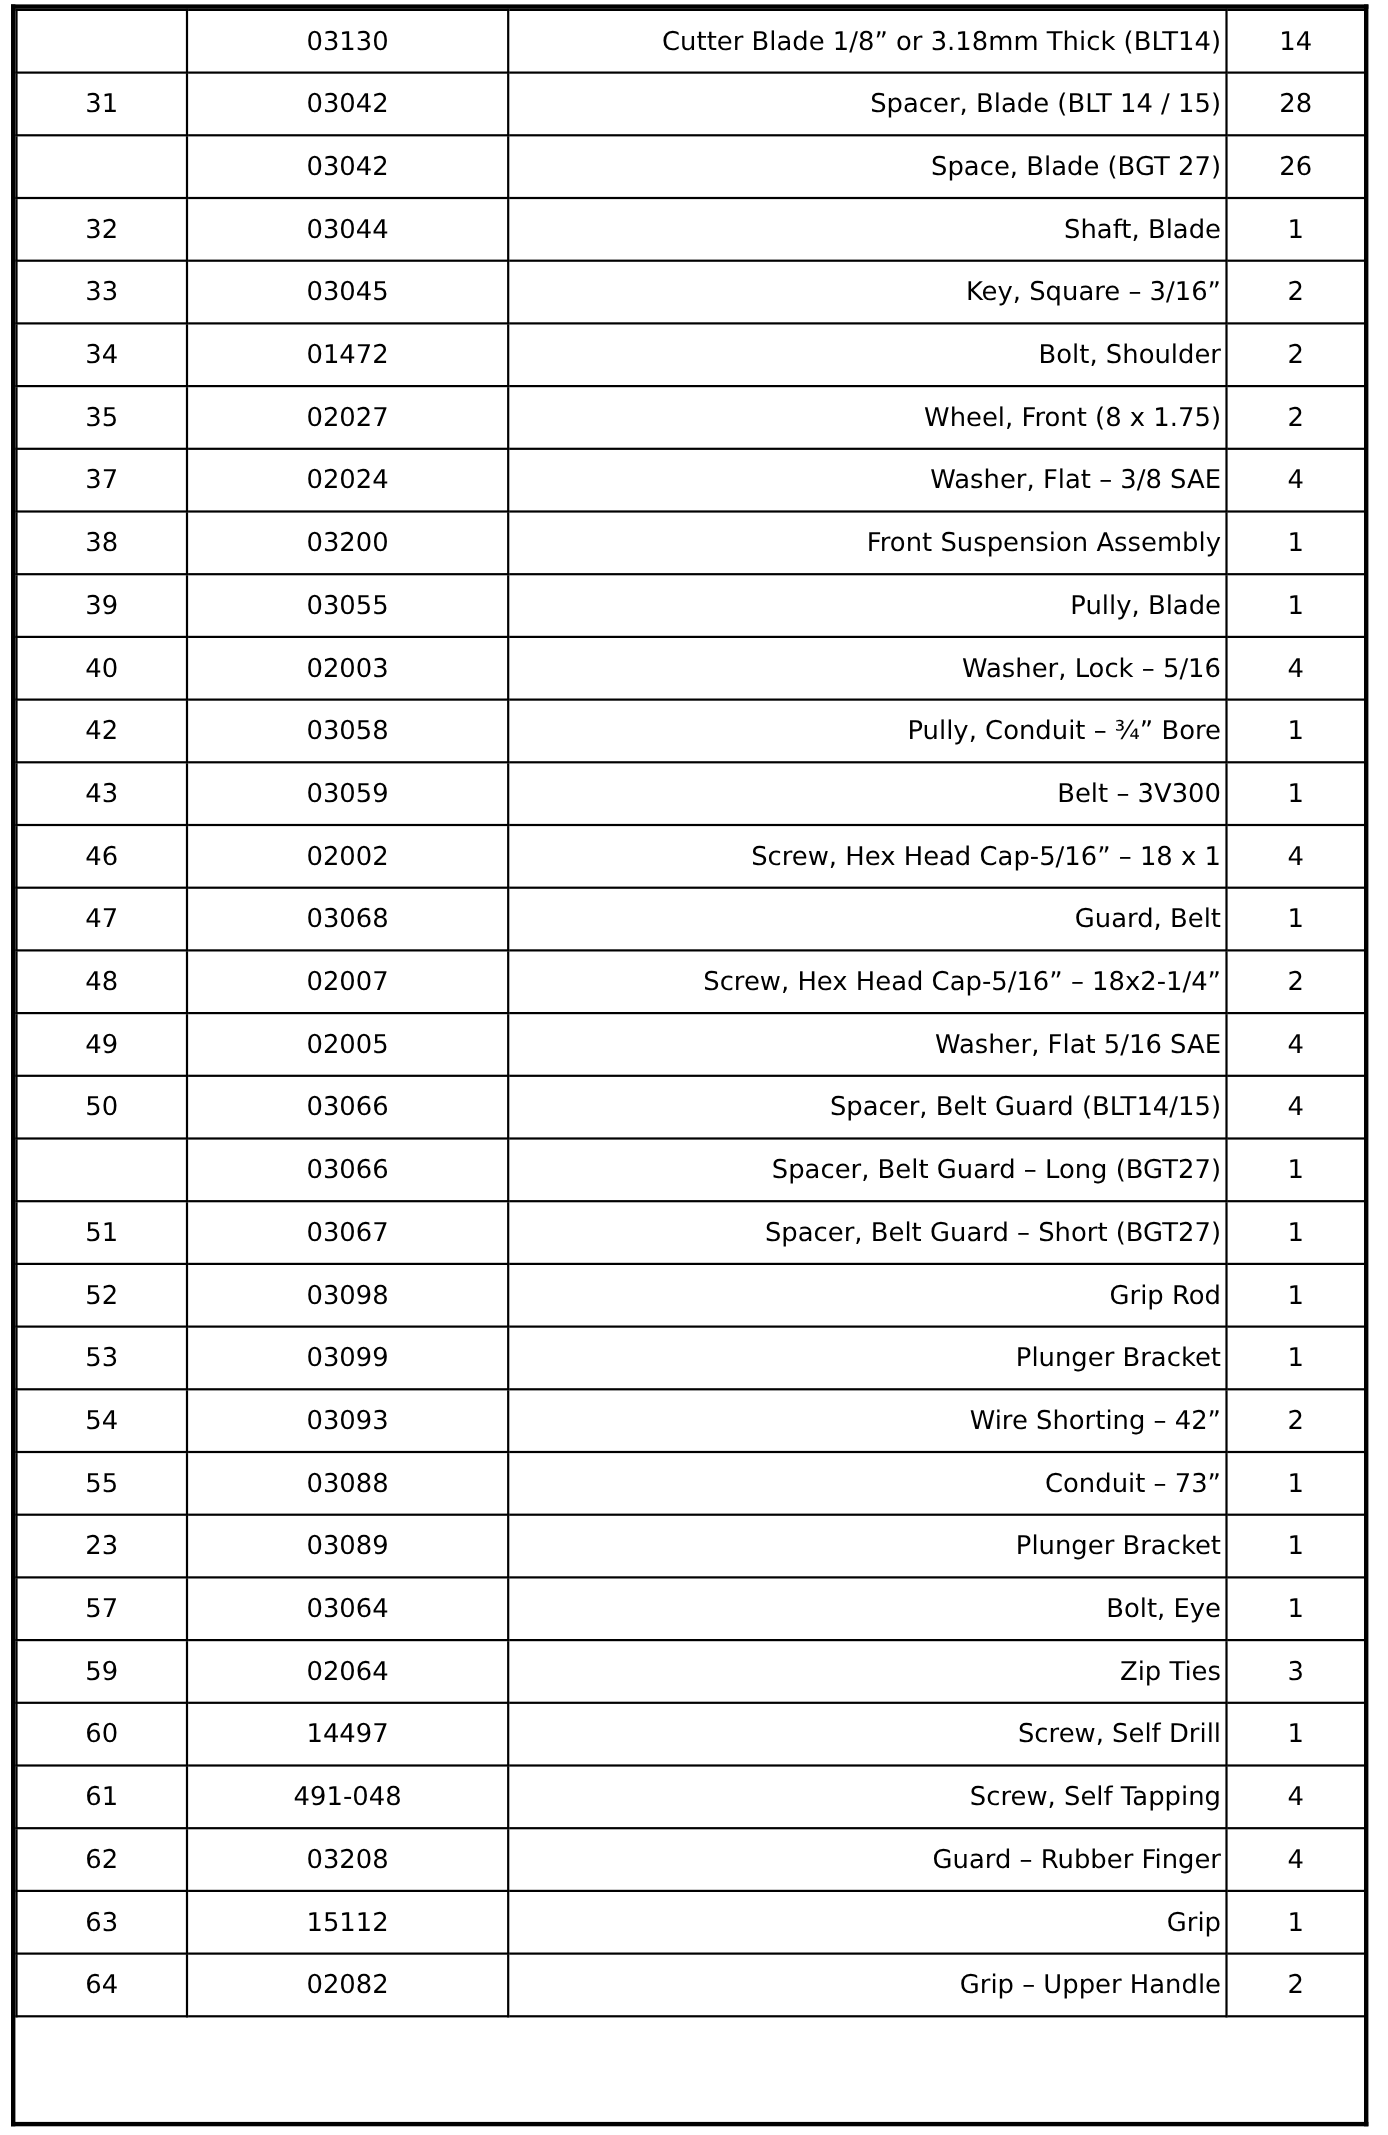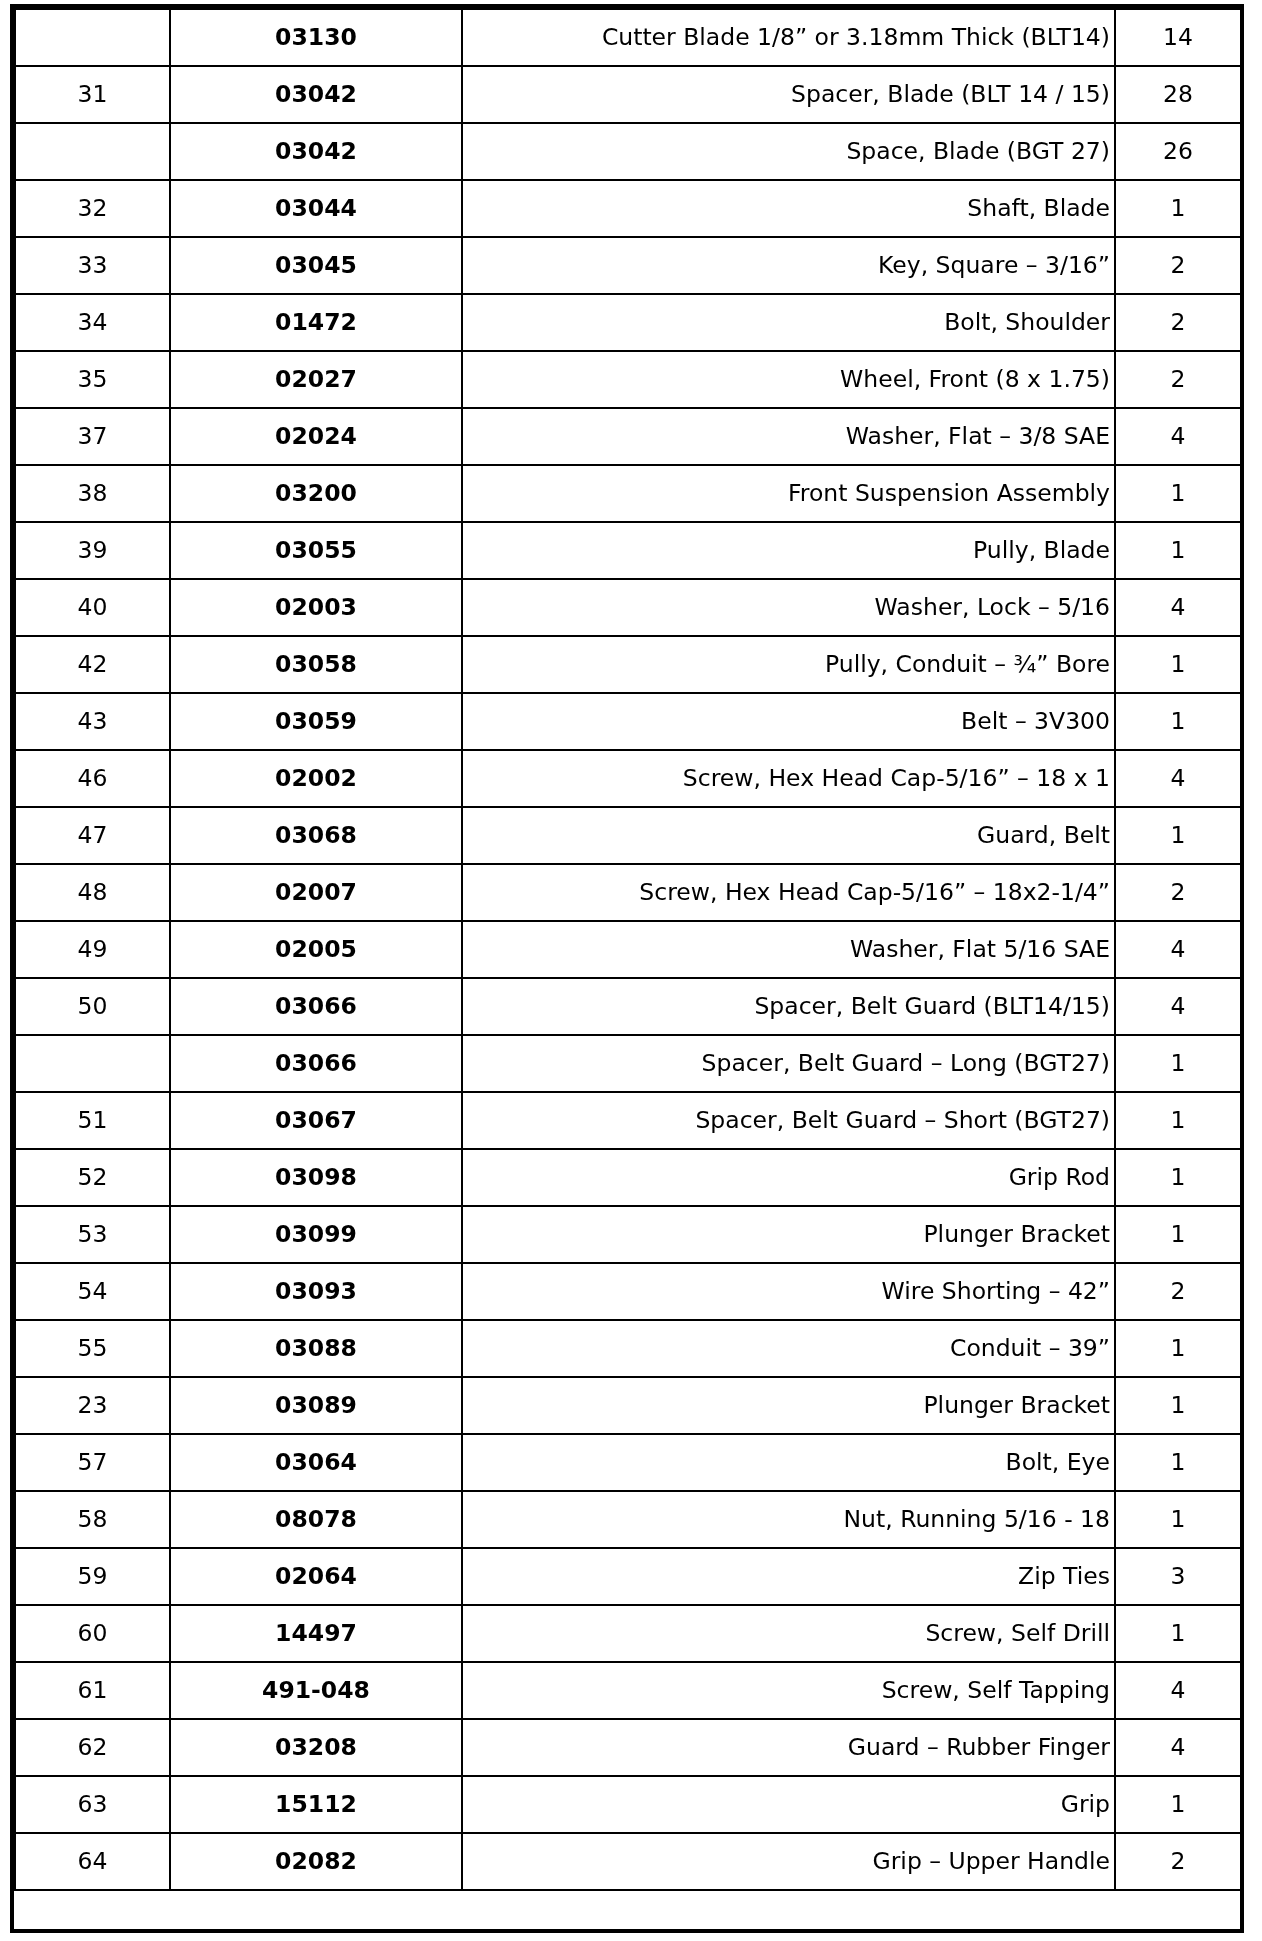--- a/index.html
+++ b/index.html
@@ -40,21 +40,21 @@
     vertical-align: middle;
     overflow: hidden;
     white-space: nowrap;
   }
   col.c-ref   { width: 155px; }
   col.c-part  { width: 292px; }
   col.c-desc  { width: 653px; }
   col.c-qty   { width: 126px; }
 
   td.ref  { text-align: center; }
-  td.part { text-align: center; font-weight: bold; }
+  td.part { text-align: center; }
   td.desc { text-align: right; }
   td.qty  { text-align: center; }
 
   
   .frame-top, .frame-bottom, .frame-left, .frame-right {
     position: absolute;
     background: #000000;
   }
   .frame-top    { left: 10px;  top: 4px;    width: 1234px; height: 4px; }
   .frame-bottom { left: 10px;  top: 1929px; width: 1234px; height: 4px; }
@@ -214,39 +214,33 @@
           </tr>
           <tr>
             <td class="ref">54</td>
             <td class="part">03093</td>
             <td class="desc">Wire Shorting – 42”</td>
             <td class="qty">2</td>
           </tr>
           <tr>
             <td class="ref">55</td>
             <td class="part">03088</td>
-            <td class="desc">Conduit – 39”</td>
+            <td class="desc">Conduit – 73”</td>
             <td class="qty">1</td>
           </tr>
           <tr>
             <td class="ref">23</td>
             <td class="part">03089</td>
             <td class="desc">Plunger Bracket</td>
             <td class="qty">1</td>
           </tr>
           <tr>
             <td class="ref">57</td>
             <td class="part">03064</td>
             <td class="desc">Bolt, Eye</td>
-            <td class="qty">1</td>
-          </tr>
-          <tr>
-            <td class="ref">58</td>
-            <td class="part">08078</td>
-            <td class="desc">Nut, Running 5/16 - 18</td>
             <td class="qty">1</td>
           </tr>
           <tr>
             <td class="ref">59</td>
             <td class="part">02064</td>
             <td class="desc">Zip Ties</td>
             <td class="qty">3</td>
           </tr>
           <tr>
             <td class="ref">60</td>

